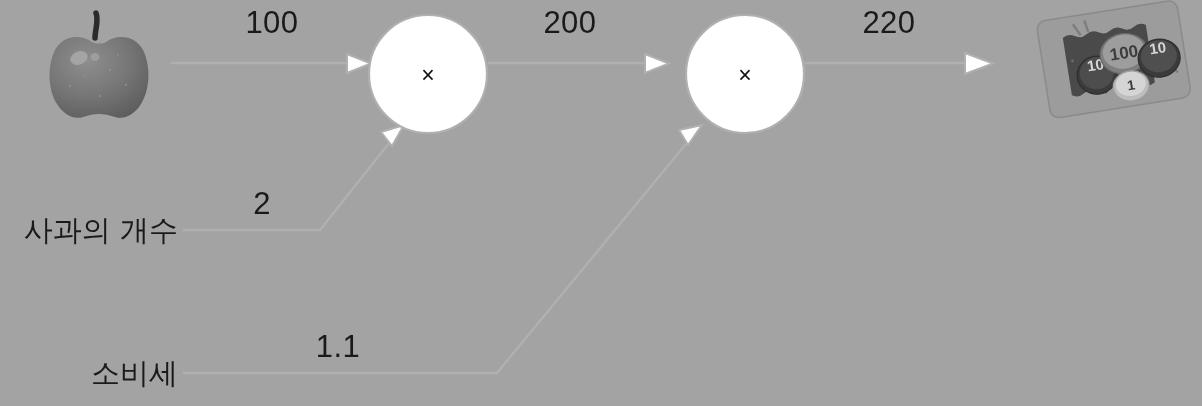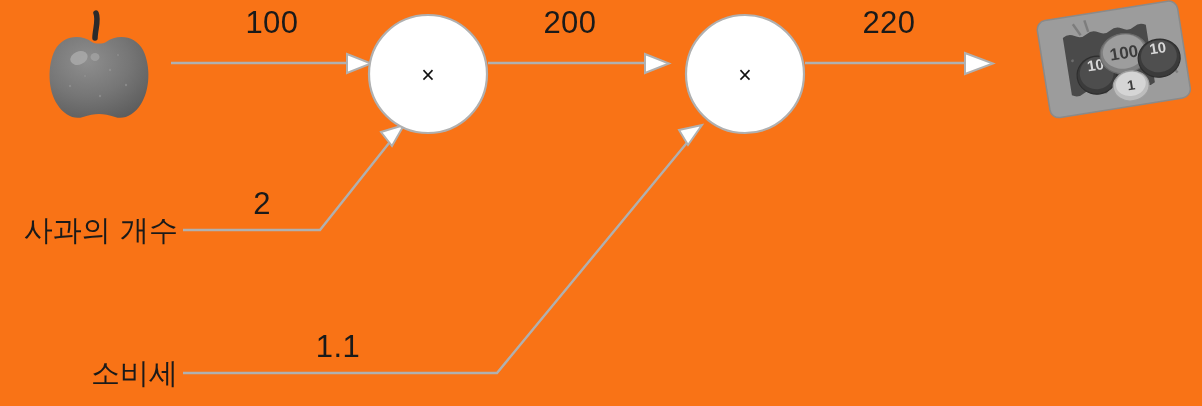--- a/index.html
+++ b/index.html
@@ -7,21 +7,21 @@
     padding: 0;
     background: #ffffff;
   }
   body {
     font-family: "Liberation Sans", "DejaVu Sans", sans-serif;
   }
   #canvas {
     position: relative;
     width: 1202px;
     height: 406px;
-    background: #f97316;
+    background: #a3a3a3;
     overflow: hidden;
   }
   #graph-svg {
     position: absolute;
     left: 0;
     top: 0;
     width: 1202px;
     height: 406px;
   }
   .edge-line {

